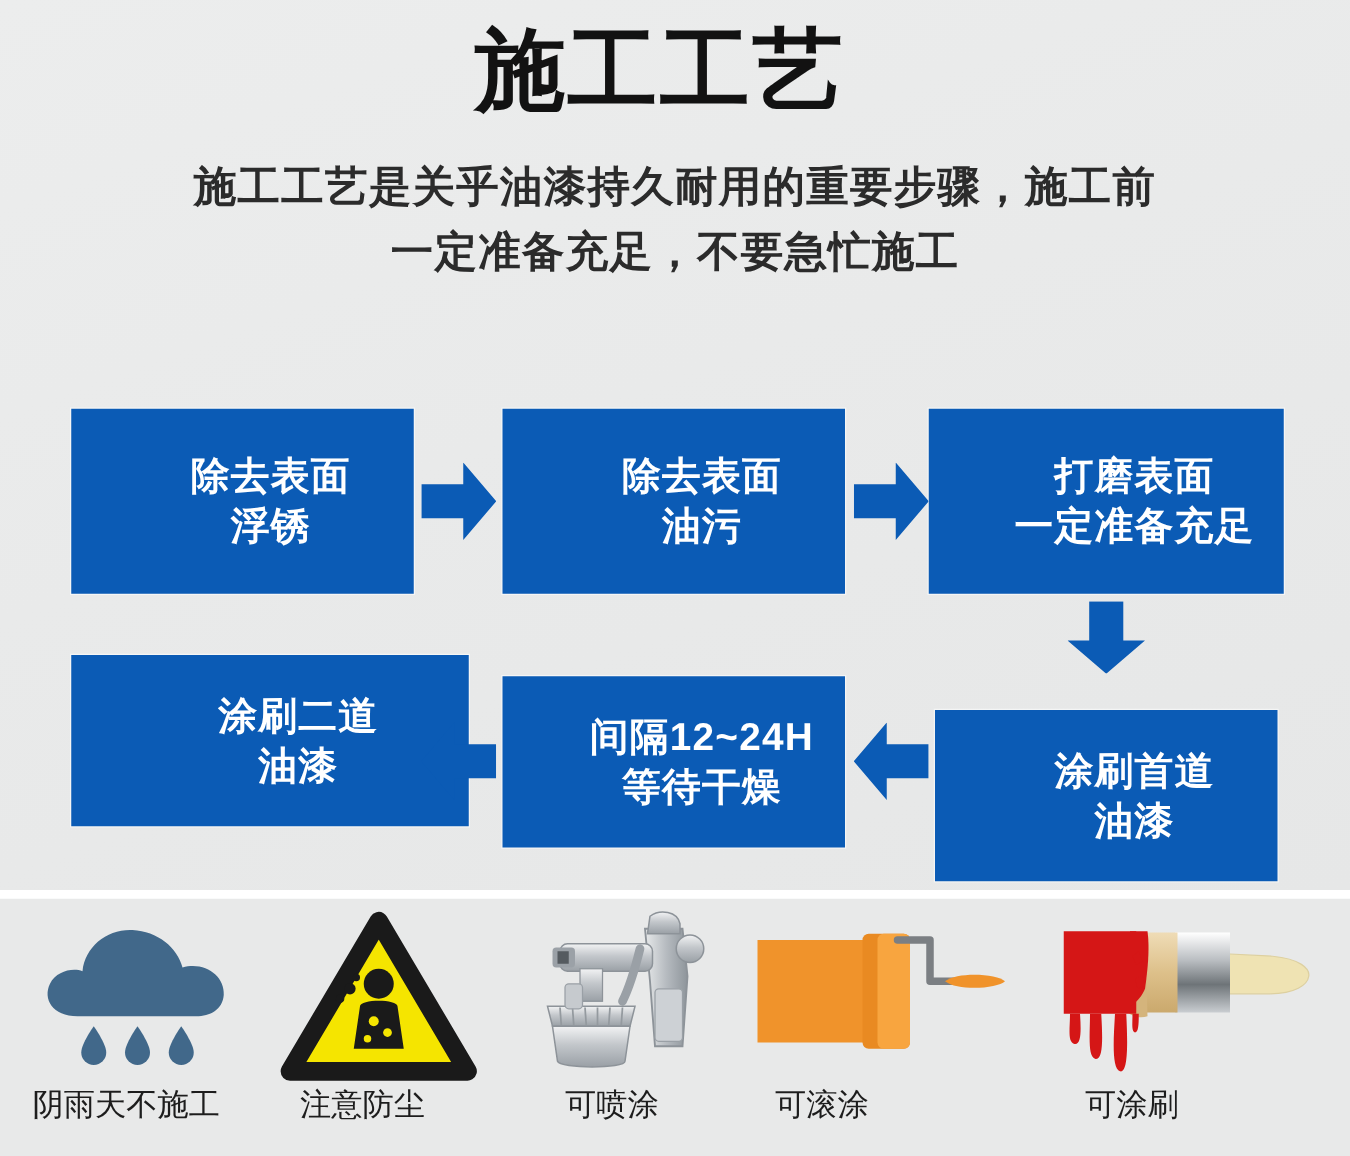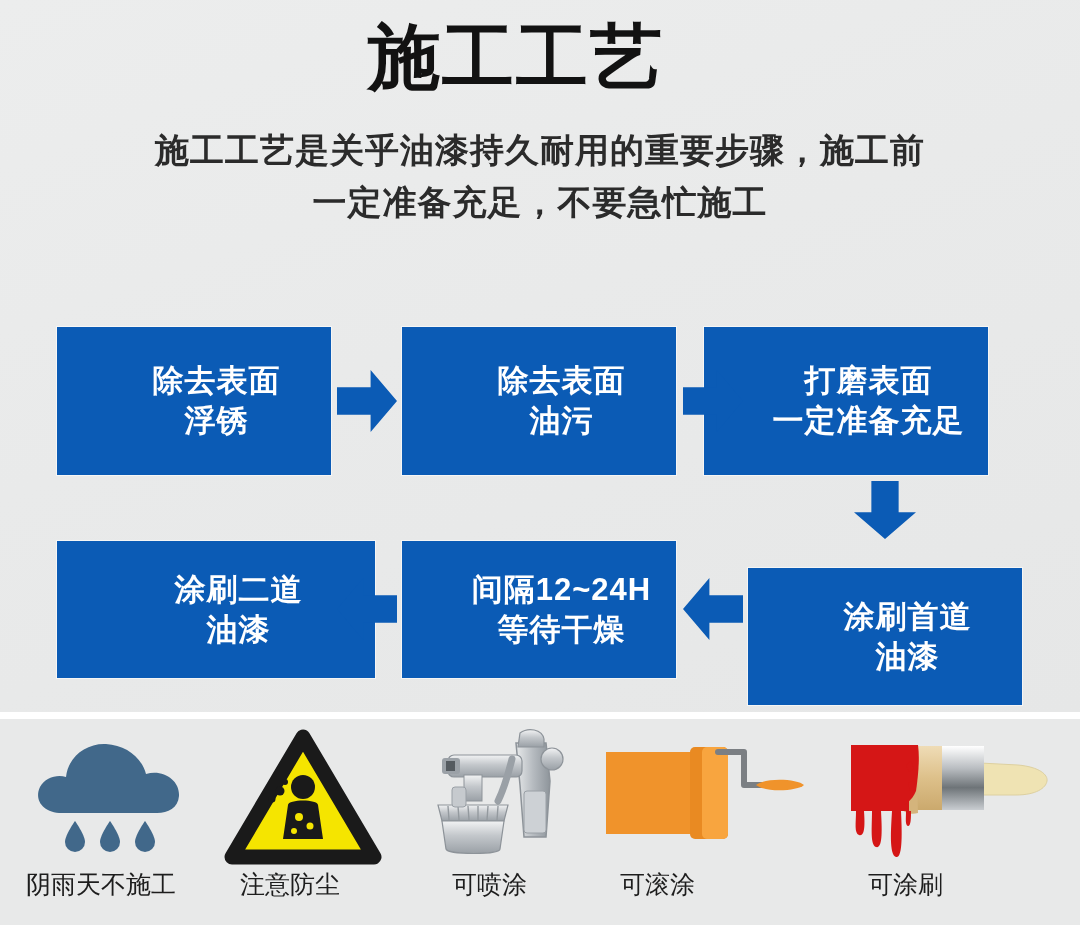--- a/index.html
+++ b/index.html
@@ -24,21 +24,21 @@
   .main-panel {
     position: absolute;
     left: 0; top: 0;
     width: 1080px;
     height: 712px;
     background: linear-gradient(160deg, #eceded 0%, #e9eaea 45%, #e6e7e7 100%);
   }
 
   .title {
     position: absolute;
-    left: 0; top: 14px;
+    left: 12px; top: 14px;
     width: 1032px;
     text-align: center;
     font-size: 72px;
     line-height: 86px;
     font-weight: bold;
     color: #121212;
     letter-spacing: 2px;
   }
 
   .subtitle {
@@ -66,22 +66,22 @@
     flex-direction: column;
     align-items: center;
     justify-content: center;
     box-shadow: 0 0 0 1px rgba(255,255,255,0.55);
     letter-spacing: 1px;
   }
   .flow-box .ln { display: block; white-space: nowrap; margin-left: 45px; }
 
   .box-r1c1 { left: 57px;  top: 327px; width: 274px; height: 148px; }
   .box-r1c2 { left: 402px; top: 327px; width: 274px; height: 148px; }
-  .box-r1c3 { left: 704px; top: 327px; width: 284px; height: 148px; }
-  .box-r2c1 { left: 57px;  top: 541px; width: 318px; height: 137px; }
+  .box-r1c3 { left: 743px; top: 327px; width: 284px; height: 148px; }
+  .box-r2c1 { left: 57px;  top: 524px; width: 318px; height: 137px; }
   .box-r2c2 { left: 402px; top: 541px; width: 274px; height: 137px; }
   .box-r2c3 { left: 748px; top: 568px; width: 274px; height: 137px; }
 
   
   .arrow {
     position: absolute;
     background: #0b5bb5;
   }
   .arrow-right {
     width: 60px; height: 62px;

